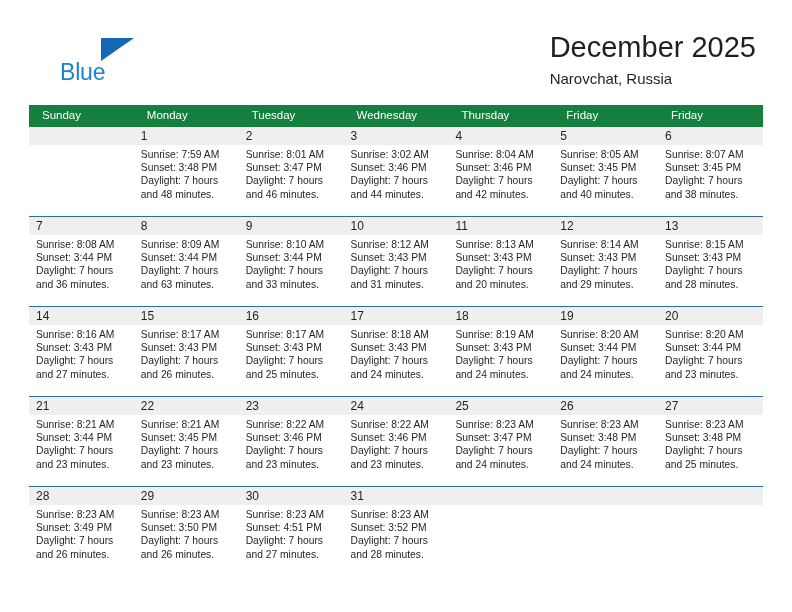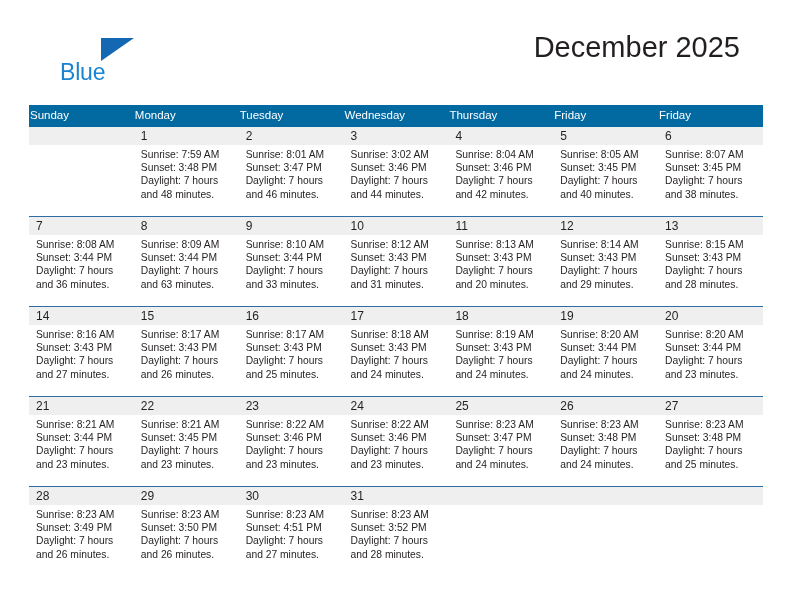--- a/index.html
+++ b/index.html
@@ -59,21 +59,21 @@
     left: 27px;
     top: 25px;
     font-size: 23px;
     letter-spacing: -0.2px;
     color: #1b84d0;
     line-height: 28px;
   }
 
   .title-block {
     position: absolute;
-    right: 52px;
+    right: 36px;
     top: 30px;
     text-align: left;
   }
   .month-title {
     font-size: 29px;
     font-weight: normal;
     color: #231f20;
     line-height: 34px;
     white-space: nowrap;
   }
@@ -90,26 +90,26 @@
     position: absolute;
     left: 29px;
     top: 105px;
     width: 734px;
     border-collapse: collapse;
     table-layout: fixed;
   }
   .calendar col { width: 104.85px; }
 
   thead th {
-    background: #0369a1;
+    background: #15803d;
     color: #ffffff;
     font-size: 11.5px;
     font-weight: normal;
     text-align: left;
-    padding: 4px 0 5px 1px;
+    padding: 4px 0 5px 13px;
     height: 11px;
     line-height: 13px;
   }
 
   tbody tr.week {
     border-top: 1px solid #2e6da4;
   }
   tbody tr.week:first-child {
     border-top: none;
   }
@@ -147,20 +147,21 @@
 
   <div class="header">
 
     <div class="brand">
       <span class="brand-tri"></span>
       <span class="brand-blue">Blue</span>
     </div>
 
     <div class="title-block">
       <div class="month-title">December 2025</div>
+      <div class="location">Narovchat, Russia</div>
     </div>
 
   </div>
 
   <table class="calendar">
     <colgroup>
       <col>
         <col>
         <col>
         <col>

